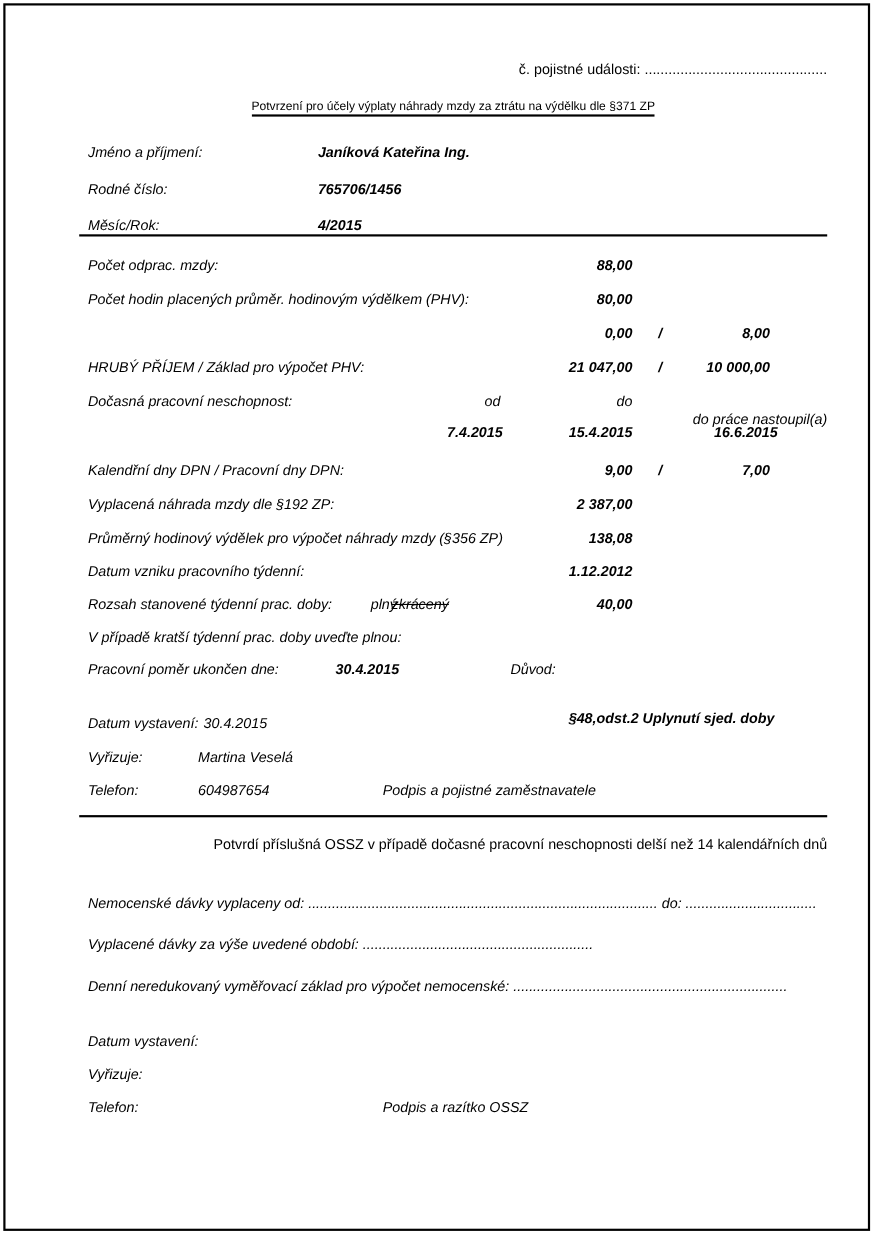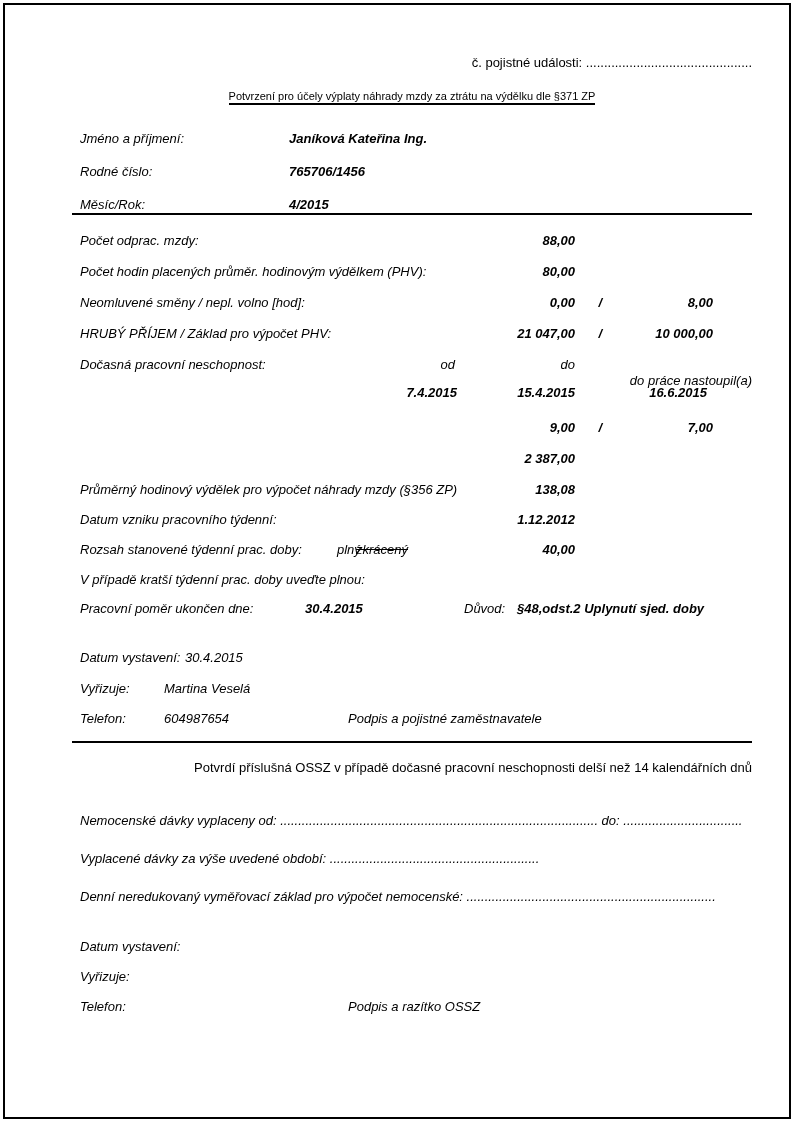--- a/index.html
+++ b/index.html
@@ -8,38 +8,38 @@
     font-family:"Liberation Sans","DejaVu Sans",sans-serif;
     font-size:13px; color:#000;
   }
   .frame { position:absolute; left:3px; top:3px; right:3px; bottom:3px; border:2px solid #000; }
   .row { position:absolute; left:80px; right:42px; height:17px; line-height:16px; }
   .row span { white-space:nowrap;font-style:italic; }
   .lbl { position:absolute; left:0; }
   .hval { position:absolute; left:165px; font-weight:bold;margin-left:44px; }
   .v1 { position:absolute; right:177px; font-weight:bold; }
   .sep { position:absolute; right:150px; font-weight:bold; }
-  .v2 { position:absolute; right:39px; font-weight:bold; }
+  .v2 { position:absolute; right:52px; font-weight:bold; }
   .col-od { position:absolute; right:297px; }
   .col-do { position:absolute; right:177px; }
   .col-ret { position:absolute; right:0;margin-top:16px; }
   .d1 { position:absolute; right:295px; font-weight:bold; }
   .d2 { position:absolute; right:177px; font-weight:bold; }
   .d3 { position:absolute; right:45px; font-weight:bold; }
   .claim { position:absolute; top:55px; right:42px; line-height:16px; white-space:nowrap; }
   .title-wrap { position:absolute; top:88px; left:72px; right:42px; text-align:center; }
   .title { font-weight:normal; font-size:11px; border-bottom:2px solid #000; padding-bottom:1px; white-space:nowrap; }
   .hline { position:absolute; left:72px; right:42px; border-top:2px solid #000; height:0; }
   .plny { position:absolute; left:257px; }
   .strike { position:absolute; left:276px; text-decoration:line-through; white-space:pre; }
   .end-date { position:absolute; left:225px; font-weight:bold; }
   .reason-lbl { position:absolute; left:384px; }
-  .reason { position:absolute; left:437px; font-weight:bold; }
+  .reason { position:absolute; left:437px; font-weight:bold;margin-top:44px; }
   .iss-val { position:absolute; left:105px; }
-  .p-val { position:absolute; left:84px;text-align:center; }
+  .p-val { position:absolute; left:100px;text-align:center; }
   .sign { position:absolute; left:268px; }
   .ossz-head { position:absolute; top:760px; left:72px; right:42px; text-align:right; font-weight:normal; line-height:16px; }
 </style>
 </head>
 <body>
 
 <div class="frame"></div>
 
 <div class="claim">č. pojistné události: ..............................................</div>
 
@@ -64,21 +64,20 @@
 
 <div class="row" style="top:233px">
   <span class="lbl">Počet odprac. mzdy:</span>
   <span class="v1">88,00</span>
 </div>
 <div class="row" style="top:264px">
   <span class="lbl">Počet hodin placených průměr. hodinovým výdělkem (PHV):</span>
   <span class="v1">80,00</span>
 </div>
 <div class="row" style="top:295px">
-  <span class="lbl">Neomluvené směny / nepl. volno [hod]:</span>
   <span class="v1">0,00</span>
   <span class="sep">/</span>
   <span class="v2">8,00</span>
 </div>
 <div class="row" style="top:326px">
   <span class="lbl">HRUBÝ PŘÍJEM / Základ pro výpočet PHV:</span>
   <span class="v1">21 047,00</span>
   <span class="sep">/</span>
   <span class="v2">10 000,00</span>
 </div>
@@ -87,25 +86,27 @@
   <span class="col-od">od</span>
   <span class="col-do">do</span>
   <span class="col-ret">do práce nastoupil(a)</span>
 </div>
 <div class="row" style="top:385px">
   <span class="d1">7.4.2015</span>
   <span class="d2">15.4.2015</span>
   <span class="d3">16.6.2015</span>
 </div>
 <div class="row" style="top:420px">
+  <span class="lbl">Kalendřní dny DPN / Pracovní dny DPN:</span>
   <span class="v1">9,00</span>
   <span class="sep">/</span>
   <span class="v2">7,00</span>
 </div>
 <div class="row" style="top:451px">
+  <span class="lbl">Vyplacená náhrada mzdy dle §192 ZP:</span>
   <span class="v1">2 387,00</span>
 </div>
 <div class="row" style="top:482px">
   <span class="lbl">Průměrný hodinový výdělek pro výpočet náhrady mzdy (§356 ZP)</span>
   <span class="v1">138,08</span>
 </div>
 <div class="row" style="top:512px">
   <span class="lbl">Datum vzniku pracovního týdenní:</span>
   <span class="v1">1.12.2012</span>
 </div>

